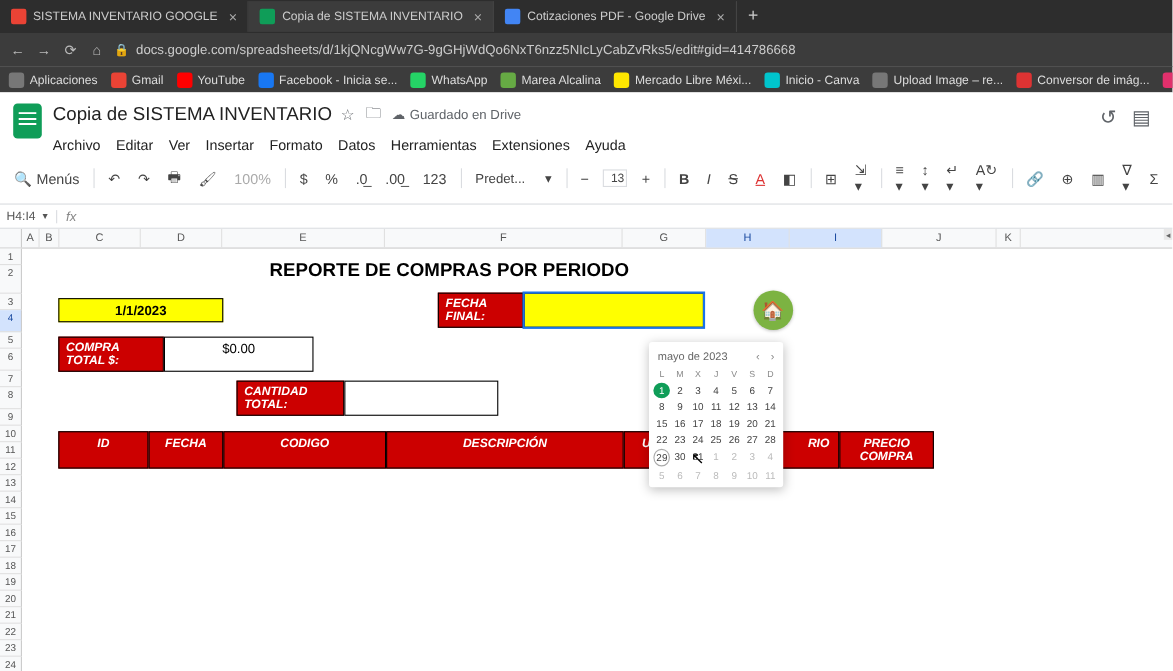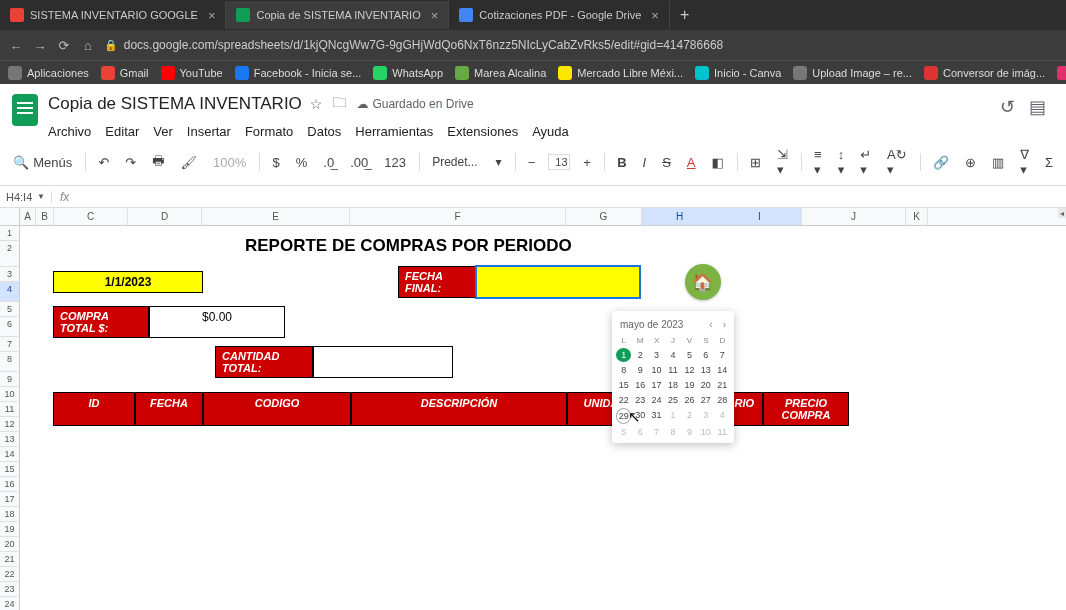--- a/index.html
+++ b/index.html
@@ -69,21 +69,21 @@
   .val-cell.white { background: #fff; font-weight: normal; }
 
   .row-frame { display: flex; margin-bottom: 8px; }
 
   .home-btn { width: 36px; height: 36px; background: #7cb342; border-radius: 50%; display: flex; align-items: center; justify-content: center; color: #fff; font-size: 17px; cursor: pointer; box-shadow: 0 1px 3px rgba(0,0,0,.25); }
 
   .table-header { display: flex; margin-top: 6px; font-style: italic; }
   .th { background: #cc0000; color: #fff; font-weight: bold; font-size: 11px; text-align: center; padding: 4px 0; border: 1px solid #000; }
 
   
-  .datepicker { position: absolute; left: 592px; top: 85px; width: 122px; background: #fff; border-radius: 3px; box-shadow: 0 2px 10px rgba(0,0,0,.25); padding: 6px 4px 4px; font-size: 9px; color: #444; z-index: 10; }
+  .datepicker { position: absolute; left: 570px; top: 85px; width: 122px; background: #fff; border-radius: 3px; box-shadow: 0 2px 10px rgba(0,0,0,.25); padding: 6px 4px 4px; font-size: 9px; color: #444; z-index: 10; }
   .dp-head { display: flex; align-items: center; justify-content: space-between; font-size: 10px; padding: 2px 4px 6px; }
   .dp-title { color: #666; }
   .dp-arrows { display: flex; gap: 10px; color: #888; font-size: 10px; }
   .dp-arrows span { cursor: pointer; }
   .dp-grid { display: grid; grid-template-columns: repeat(7, 1fr); text-align: center; gap: 1px 1px; }
   .dp-dow { color: #888; font-size: 8px; padding-bottom: 2px; }
   .dp-day { padding: 2px 0; font-size: 9px; cursor: pointer; border-radius: 50%; }
   .dp-day.sel { background: #0f9d58; color: #fff; }
   .dp-day.today { border: 1px solid #aaa; }
   .dp-day.oth { color: #bbb; }

